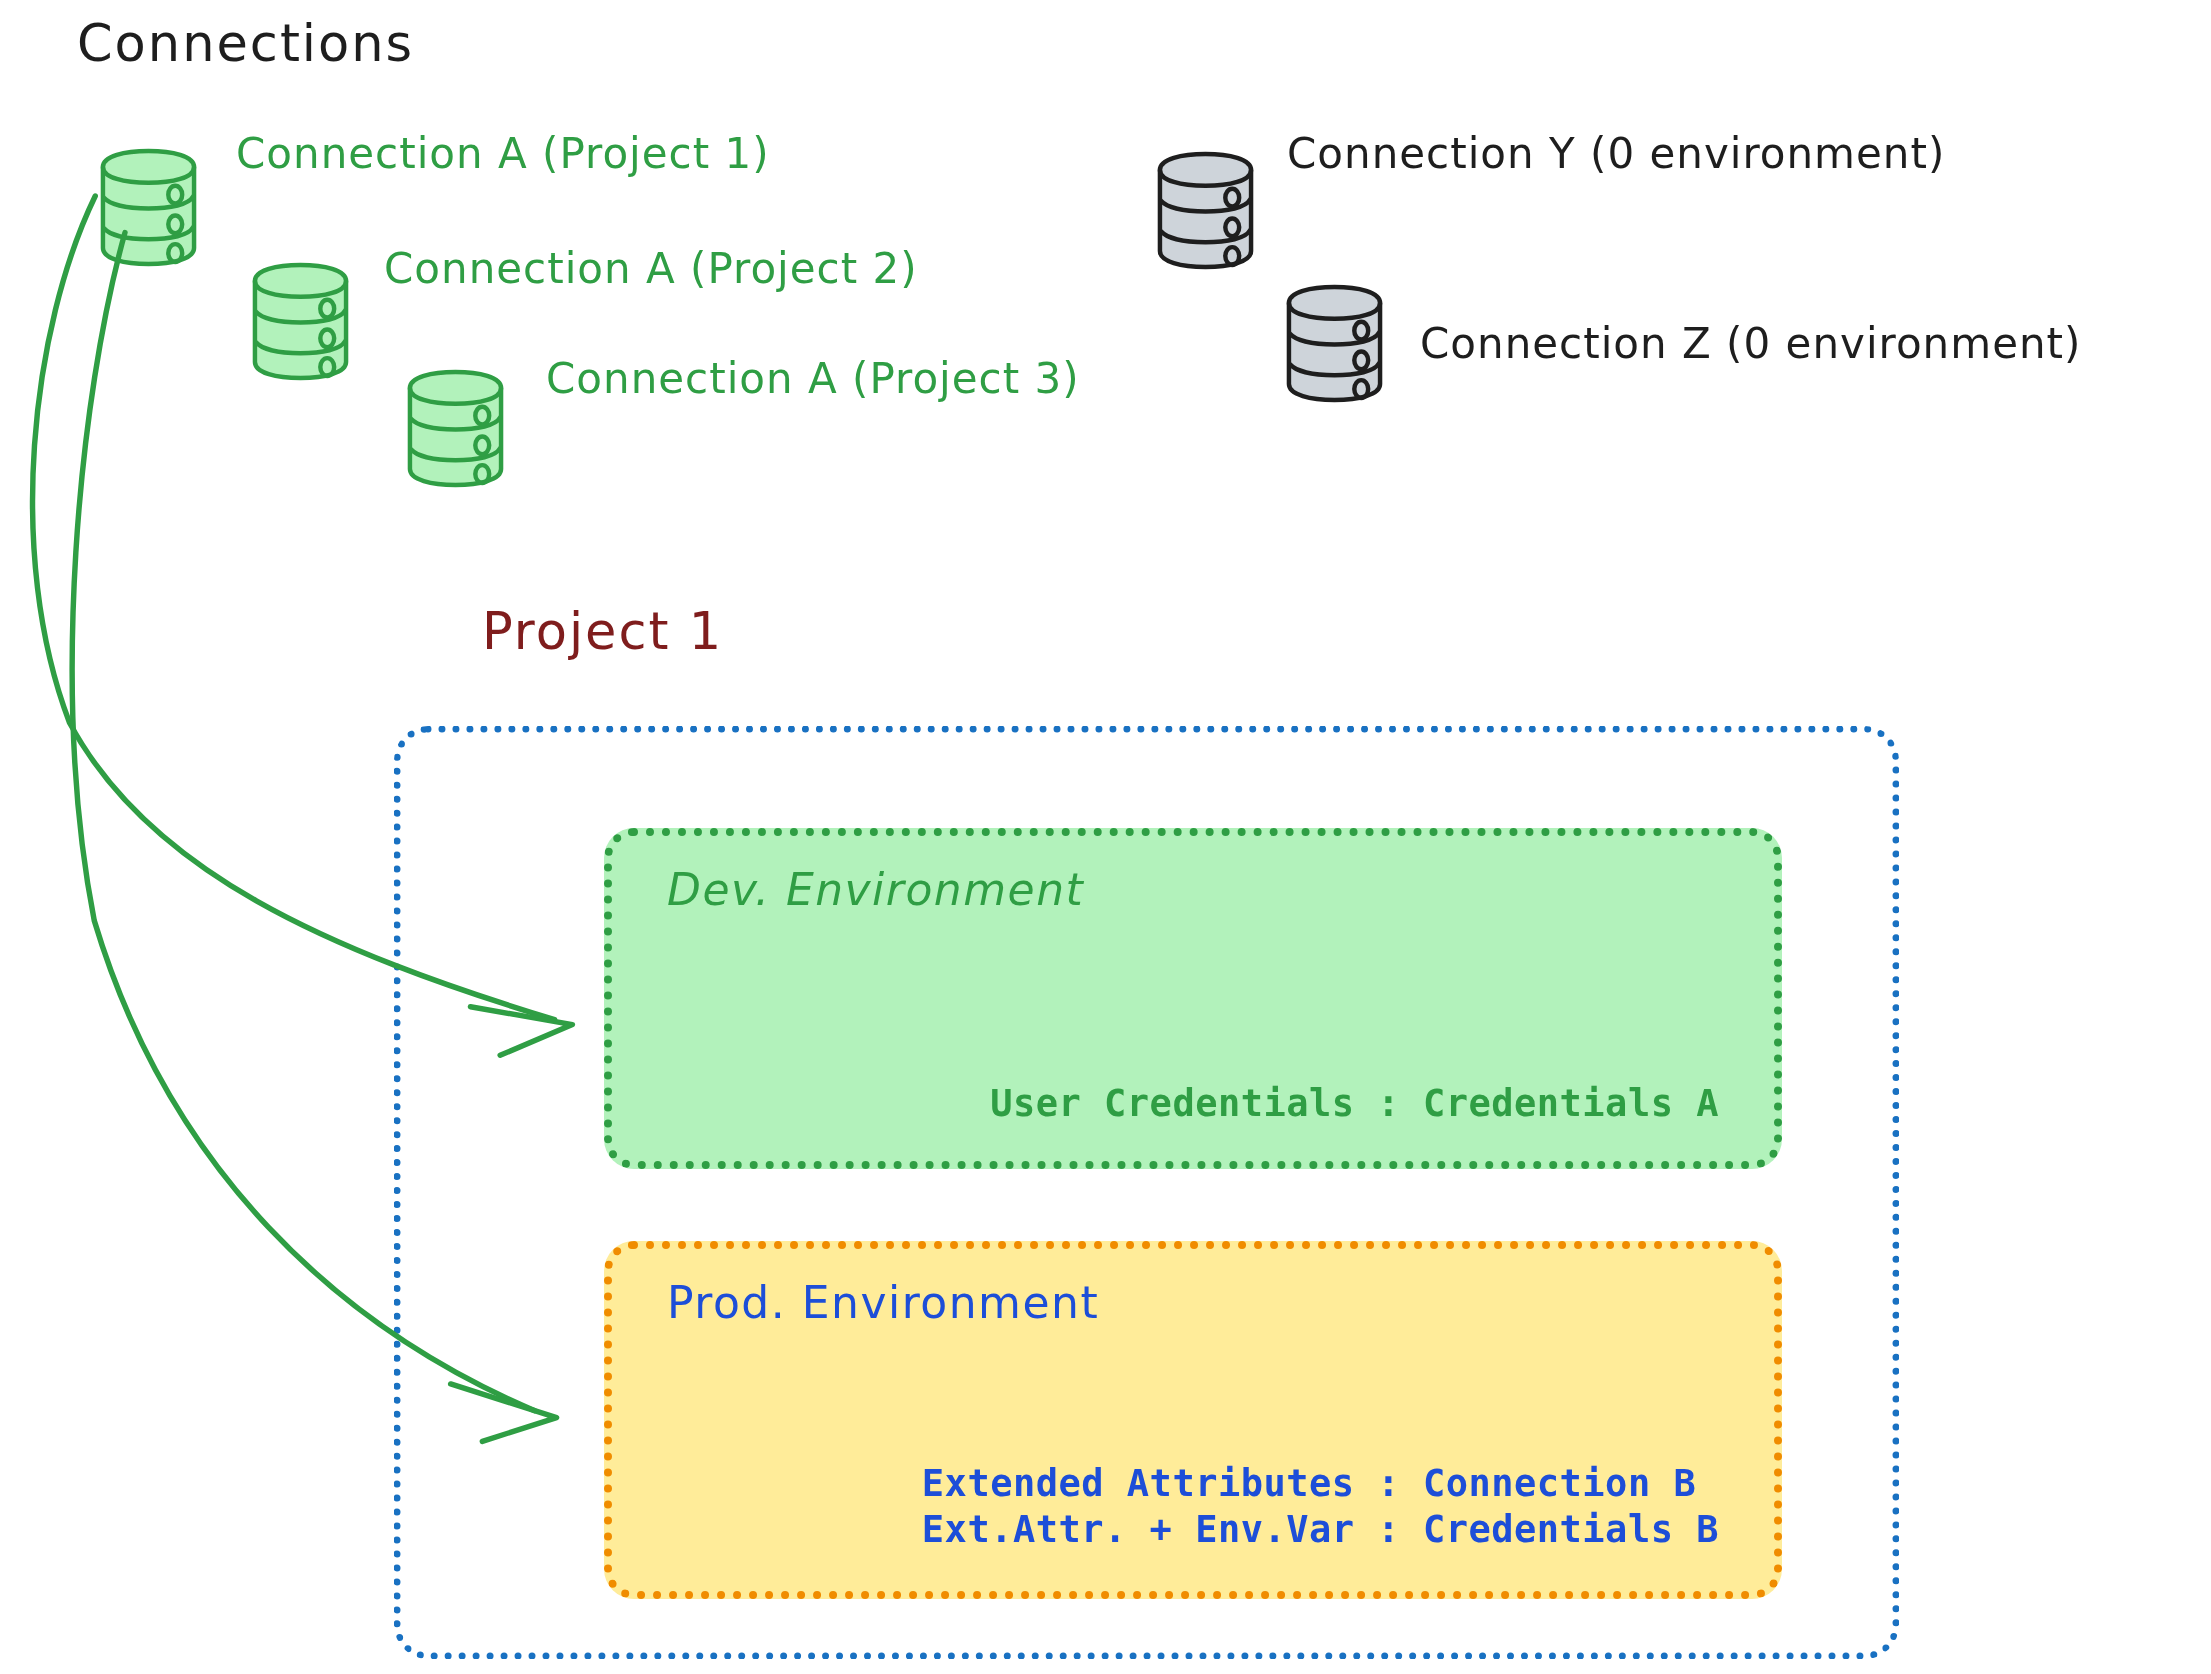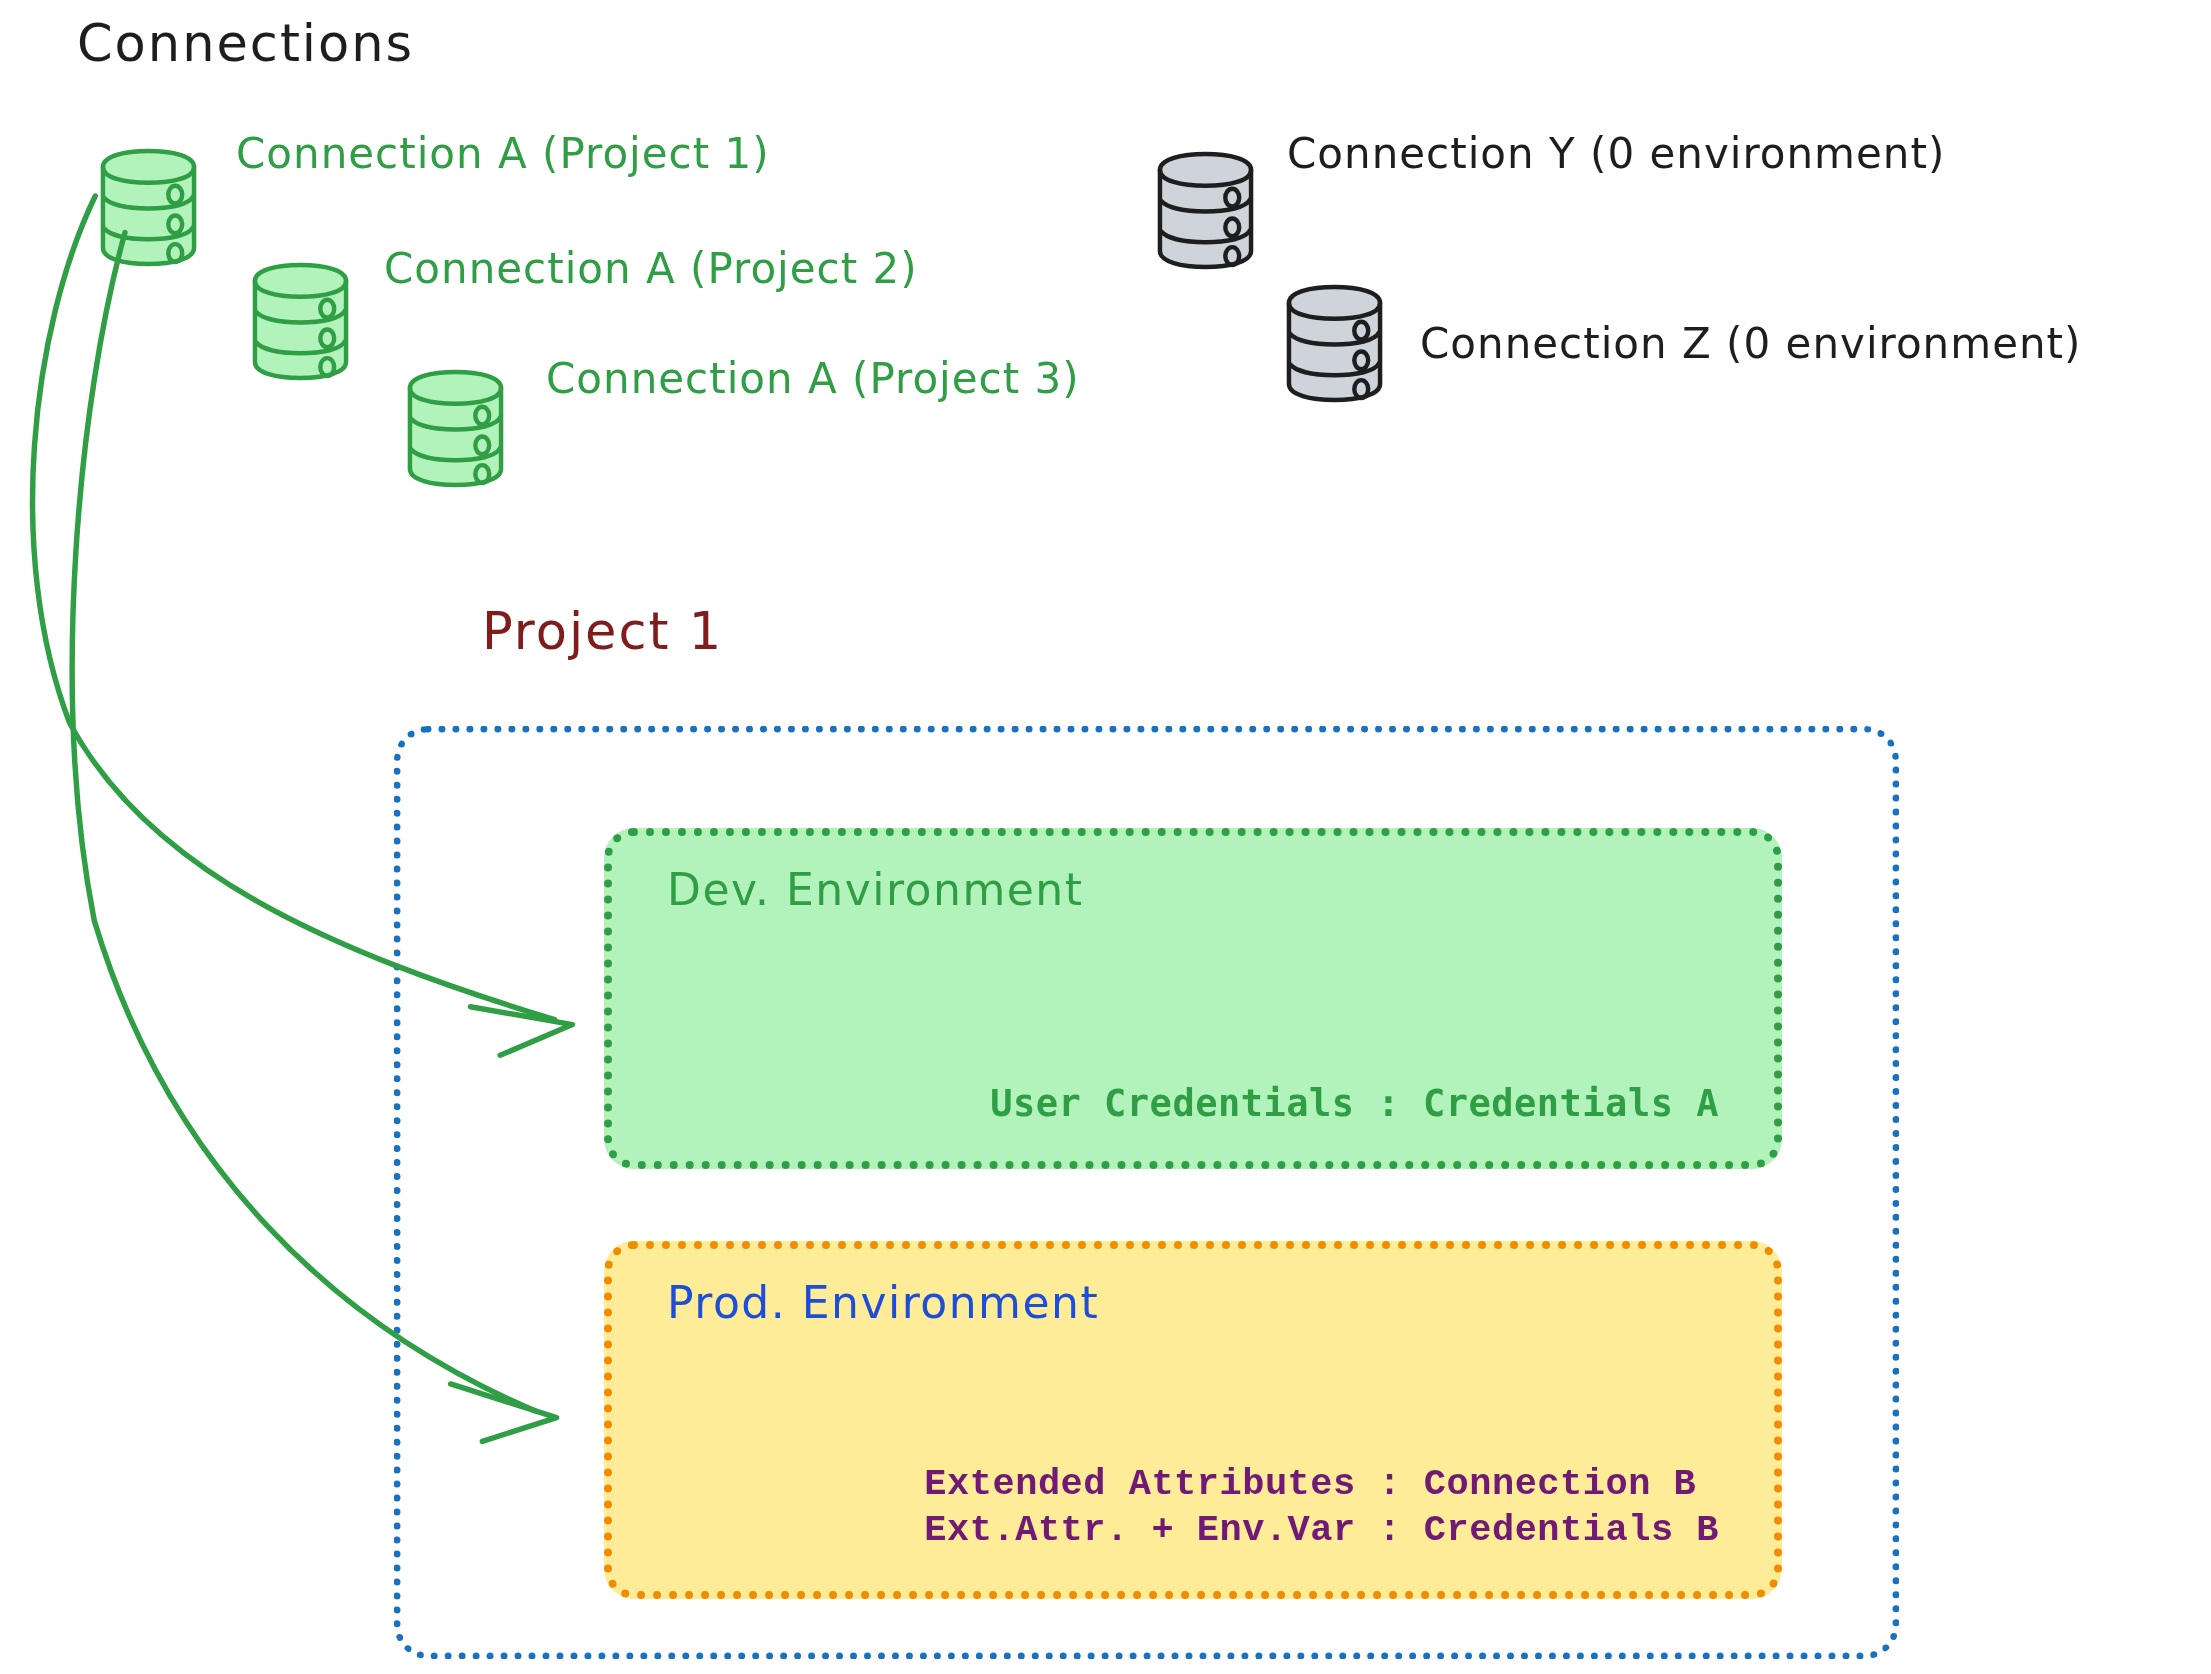--- a/index.html
+++ b/index.html
@@ -93,37 +93,37 @@
     background: #ffec99;
   }
 
   .env-title {
     position: absolute;
     left: 55px;
     top: 28px;
     font-size: 44px;
     letter-spacing: 1.5px;
   }
-  #dev-title  { color: #2f9e44; }
+  #dev-title  { color: #2f9e44; font-style: italic; }
   #prod-title { color: #1d4ed8; }
 
   .env-lines {
     position: absolute;
     right: 55px;
     margin-top: 24px;
   }
   #dev-lines  { bottom: 34px; }
   #prod-lines { bottom: 38px; }
   .env-lines div {
     font-size: 37px;
     line-height: 1.25;
     letter-spacing: 0.5px;
   }
   #dev-lines div  { color: #2f9e44; }
-  #prod-lines div { color: #701a75; font-family: Liberation Mono, monospace; }
+  #prod-lines div { color: #1d4ed8; }
 
   #arrow-layer {
     position: absolute;
     left: 0; top: 0;
     width: 2212px;
     height: 1674px;
     pointer-events: none;
   }
 </style>
 </head>

